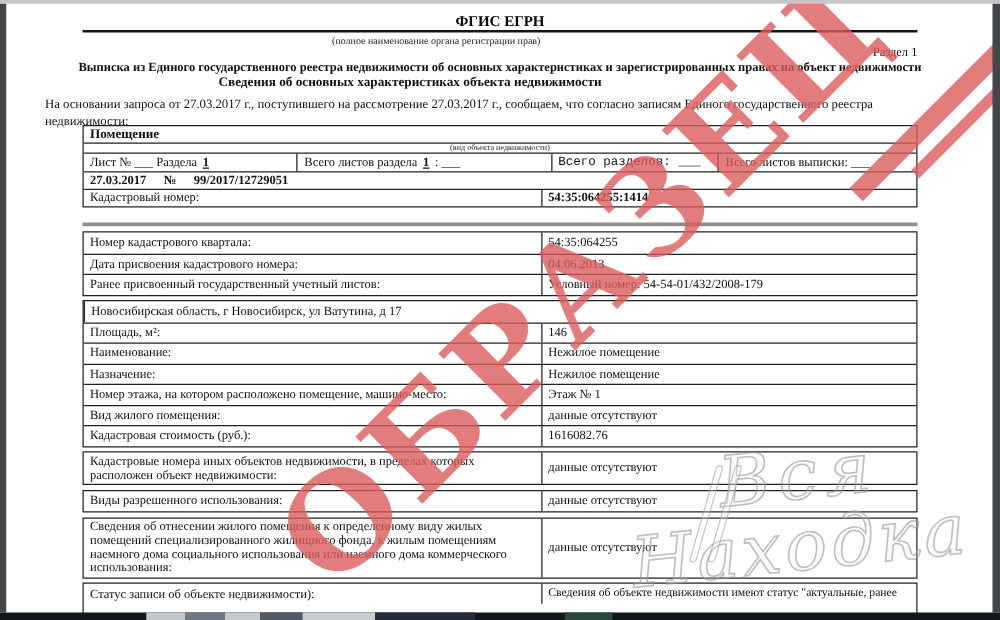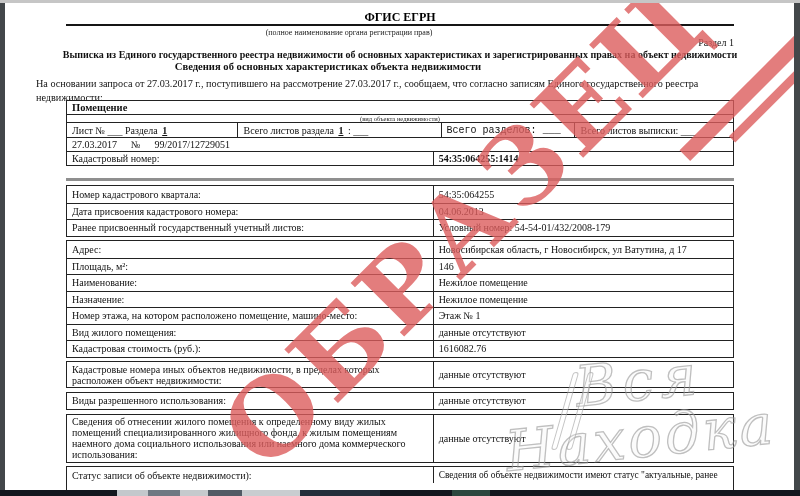--- a/index.html
+++ b/index.html
@@ -37,21 +37,21 @@
   .t1-obj{font-weight:bold;font-size:10.5px;padding:1px 5px;height:13px;}
   .t1-cap{text-align:center;font-size:6.5px;height:8px;line-height:8px;color:#222;}
   .t1-sheet{display:flex;height:15px;align-items:center;}
   .sheet-cell{border-left:1.5px solid #222;box-sizing:border-box;padding:0 5px;height:100%;display:flex;align-items:center;white-space:pre;}
   .sheet-cell:first-child{border-left:none;}
   .sheet-cell:nth-child(1){width:25.6%;}
   .sheet-cell:nth-child(2){width:30.5%;}
   .sheet-cell:nth-child(3){width:20.1%;font-family:Liberation Mono, monospace;}
   .sheet-cell:nth-child(4){width:23.8%;}
   .num{font-weight:bold;text-decoration:underline;margin:0 2px;}
-  .t1-date{display:flex;gap:14px;align-items:center;height:13.5px;padding:0 5px;font-weight:normal;}
+  .t1-date{display:flex;gap:14px;align-items:center;height:13.5px;padding:0 5px;font-weight:bold;}
   .t1-cad{display:flex;height:14px;align-items:center;}
   .t1-cad .lab{width:54.9%;padding:0 5px;box-sizing:border-box;}
   .t1-cad .val{flex:1;border-left:1.5px solid #222;padding:0 5px;font-weight:bold;height:100%;display:flex;align-items:center;}
 
   .sep-line{position:absolute;left:66px;top:178px;width:668px;height:2.5px;background:#8f8f8f;}
 
   
   .details{position:absolute;left:66px;top:185px;width:668px;font-size:10px;color:#111;}
   .group{border:1.5px solid #222;margin-bottom:3.5px;box-sizing:border-box;}
   .g-row{display:flex;min-height:16.5px;box-sizing:border-box;}
@@ -122,21 +122,20 @@
           <div class="g-label">Дата присвоения кадастрового номера:</div>
           <div class="g-value">04.06.2013</div>
         </div>
         <div class="g-row">
           <div class="g-label">Ранее присвоенный государственный учетный листов:</div>
           <div class="g-value">Условный номер: 54-54-01/432/2008-179</div>
         </div>
       </div>
       <div class="group">
         <div class="g-row">
-          <div class="g-label">Адрес:</div>
           <div class="g-value">Новосибирская область, г Новосибирск, ул Ватутина, д 17</div>
         </div>
         <div class="g-row">
           <div class="g-label">Площадь, м²:</div>
           <div class="g-value">146</div>
         </div>
         <div class="g-row">
           <div class="g-label">Наименование:</div>
           <div class="g-value">Нежилое помещение</div>
         </div>

